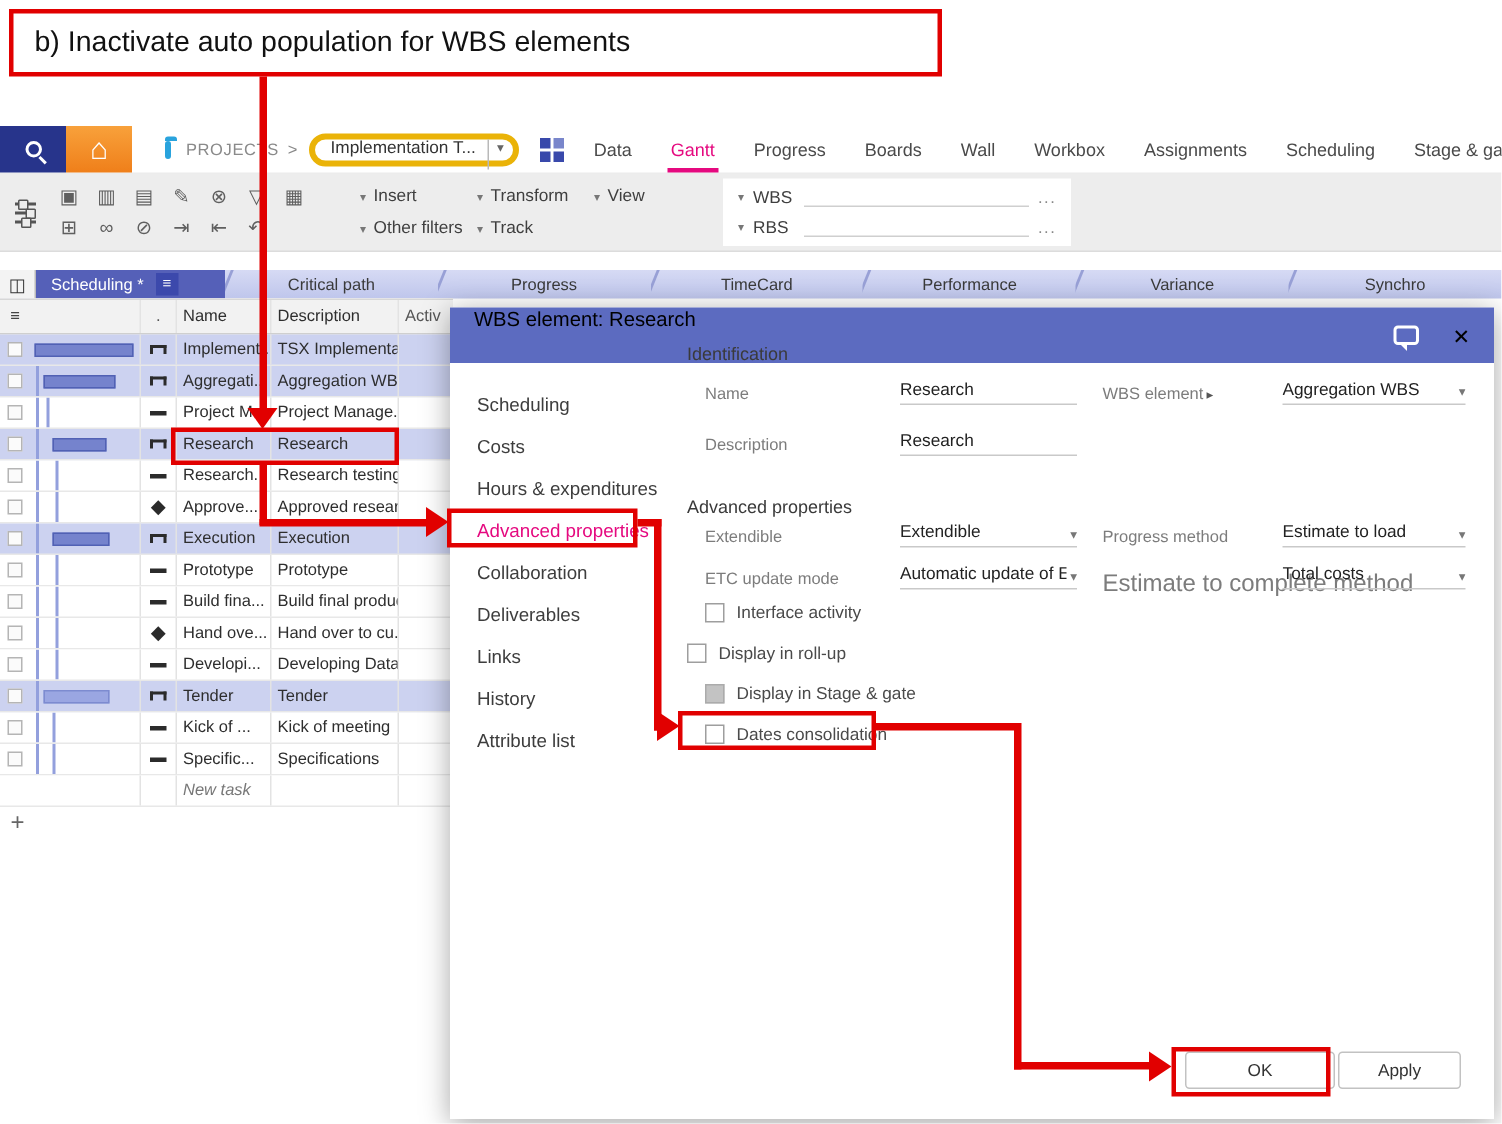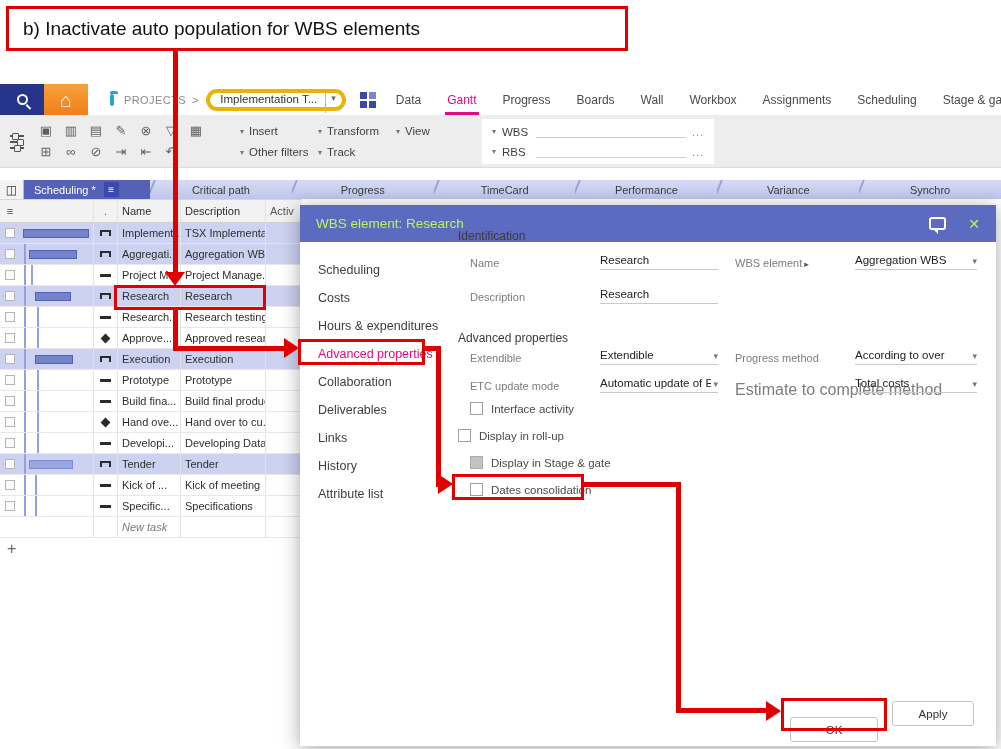--- a/index.html
+++ b/index.html
@@ -86,21 +86,21 @@
   .ic-sum{width:11px;height:6px;border:2px solid #2b2b2b;border-bottom:none;display:block}
   .ic-task{width:11px;height:3px;background:#2b2b2b;display:block}
   .ic-mile{width:7px;height:7px;background:#2b2b2b;transform:rotate(45deg);display:block}
   .hier-ic{font-size:11px;color:#444;cursor:pointer}
   .newtask .c.name{font-style:italic;color:#777}
   .add-row{height:22px;display:flex;align-items:center}
   .plus{margin-left:7px;font-size:16px;color:#666;cursor:pointer}
 
   
   .dialog{position:absolute;left:300px;top:205px;width:696px;height:541px;background:#fff;z-index:40;box-shadow:0 3px 18px rgba(0,0,0,.35)}
-  .dlg-head{height:37px;background:var(--purple);display:flex;align-items:center;color:#bef264}
+  .dlg-head{height:37px;background:var(--purple);display:flex;color:#000000}
   .dlg-title{margin-left:16px;font-size:13.5px}
   .dlg-icons{margin-left:auto;margin-right:16px;display:flex;align-items:center;gap:22px}
   .bubble{position:relative;width:17px;height:13px;border:2px solid #fff;border-radius:3px;display:block;cursor:pointer}
   .bubble::after{content:"";position:absolute;left:2px;bottom:-6px;border-left:5px solid transparent;border-top:5px solid #fff}
   .dlg-x{font-size:14px;cursor:pointer}
   .dlg-nav{position:absolute;left:18px;top:95px;font-size:12.5px;color:#3d3d3d}
   .dnav{height:28px;cursor:pointer;white-space:nowrap}
   .dnav.active{color:var(--pink)}
   .sec{position:absolute;font-size:12px;color:#3a3a3a;white-space:nowrap}
   .lbl{position:absolute;font-size:11px;color:#7c7c7c;white-space:nowrap}
@@ -516,21 +516,21 @@
 
     <div class="sec" style="left:158px;top:126px">Advanced properties</div>
 
     <div class="lbl" style="left:170px;top:147px">Extendible</div>
     <div class="val sel" style="left:300px;top:144px;width:118px">
         <span>Extendible</span>
         <span class="sc">▾</span>
       </div>
     <div class="lbl" style="left:435px;top:147px">Progress method</div>
     <div class="val sel" style="left:555px;top:144px;width:122px">
-        <span>According to over</span>
+        <span>Estimate to load</span>
         <span class="sc">▾</span>
       </div>
 
     <div class="lbl" style="left:170px;top:175px">ETC update mode</div>
     <div class="val sel" style="left:300px;top:172px;width:118px">
         <span style="overflow:hidden;white-space:nowrap">Automatic update of ET</span>
         <span class="sc">▾</span>
       </div>
     <div class="lbl lbl2" style="left:435px;top:176px">Estimate to complete method</div>
     <div class="val sel" style="left:555px;top:172px;width:122px">
@@ -548,21 +548,21 @@
       </div>
     <div class="cbrow" style="left:170px;top:251px">
         <span class="cbx on"></span>
         <span>Display in Stage &amp; gate</span>
       </div>
     <div class="cbrow" style="left:170px;top:278px">
         <span class="cbx"></span>
         <span>Dates consolidation</span>
       </div>
 
-    <button class="btn" style="left:490px;top:512px;width:88px">OK</button>
+    <button class="btn" style="left:490px;top:496px;width:100px">OK</button>
     <button class="btn" style="left:592px;top:496px;width:82px">Apply</button>
   </div>
 
   <div class="ann-box">
     <span>b) Inactivate auto population for WBS elements</span>
   </div>
 
   <div class="rline" style="left:173px;top:50px;width:5px;height:222px"></div>
   <div class="arrd" style="left:165px;top:272px"></div>
   <div class="rbox" style="left:114px;top:285px;width:152px;height:25px"></div>

